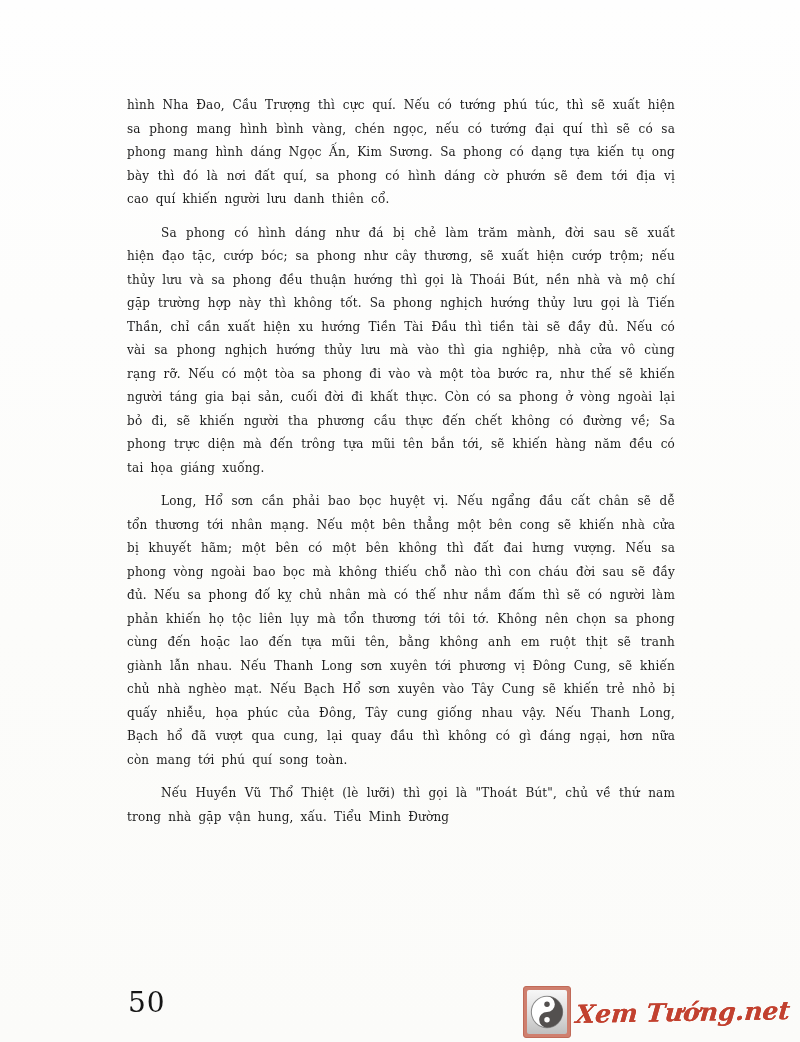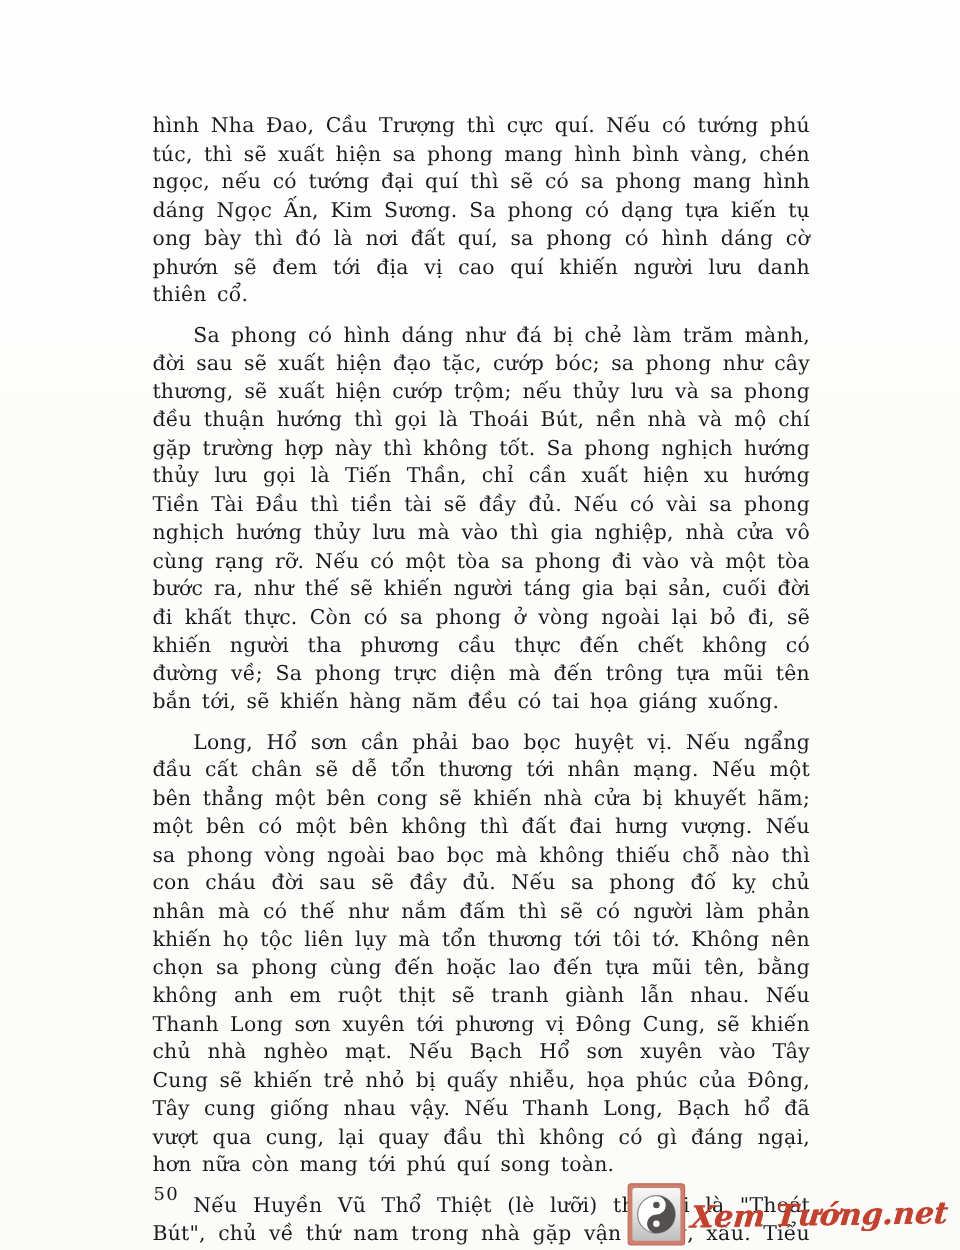--- a/index.html
+++ b/index.html
@@ -14,33 +14,33 @@
     position:absolute;inset:0;
     background:linear-gradient(180deg,#fefefe 0%,#fcfcfa 60%,#fbfbf9 100%);
   }
   .text-block{
     position:absolute;
     left:127px;top:94px;width:548px;
     color:#1b1b1b;
   }
   .para{
     margin:0 0 10px 0;
-    font-size:17px;
+    font-size:12px;
     line-height:23.5px;
     text-align:justify;
     text-indent:34px;
     word-spacing:3px;
     letter-spacing:0.2px;
     text-justify:inter-word;
   }
   .para.no-indent{text-indent:0;}
   .page-number{
     position:absolute;
     left:128px;top:986px;
-    font-size:15px;
+    font-size:28px;
     color:#151515;
     letter-spacing:1px;
   }
   .watermark{
     position:absolute;
     right:6px;top:986px;
     display:flex;align-items:center;gap:5px;
     user-select:none;
   }
   .yy-frame{

